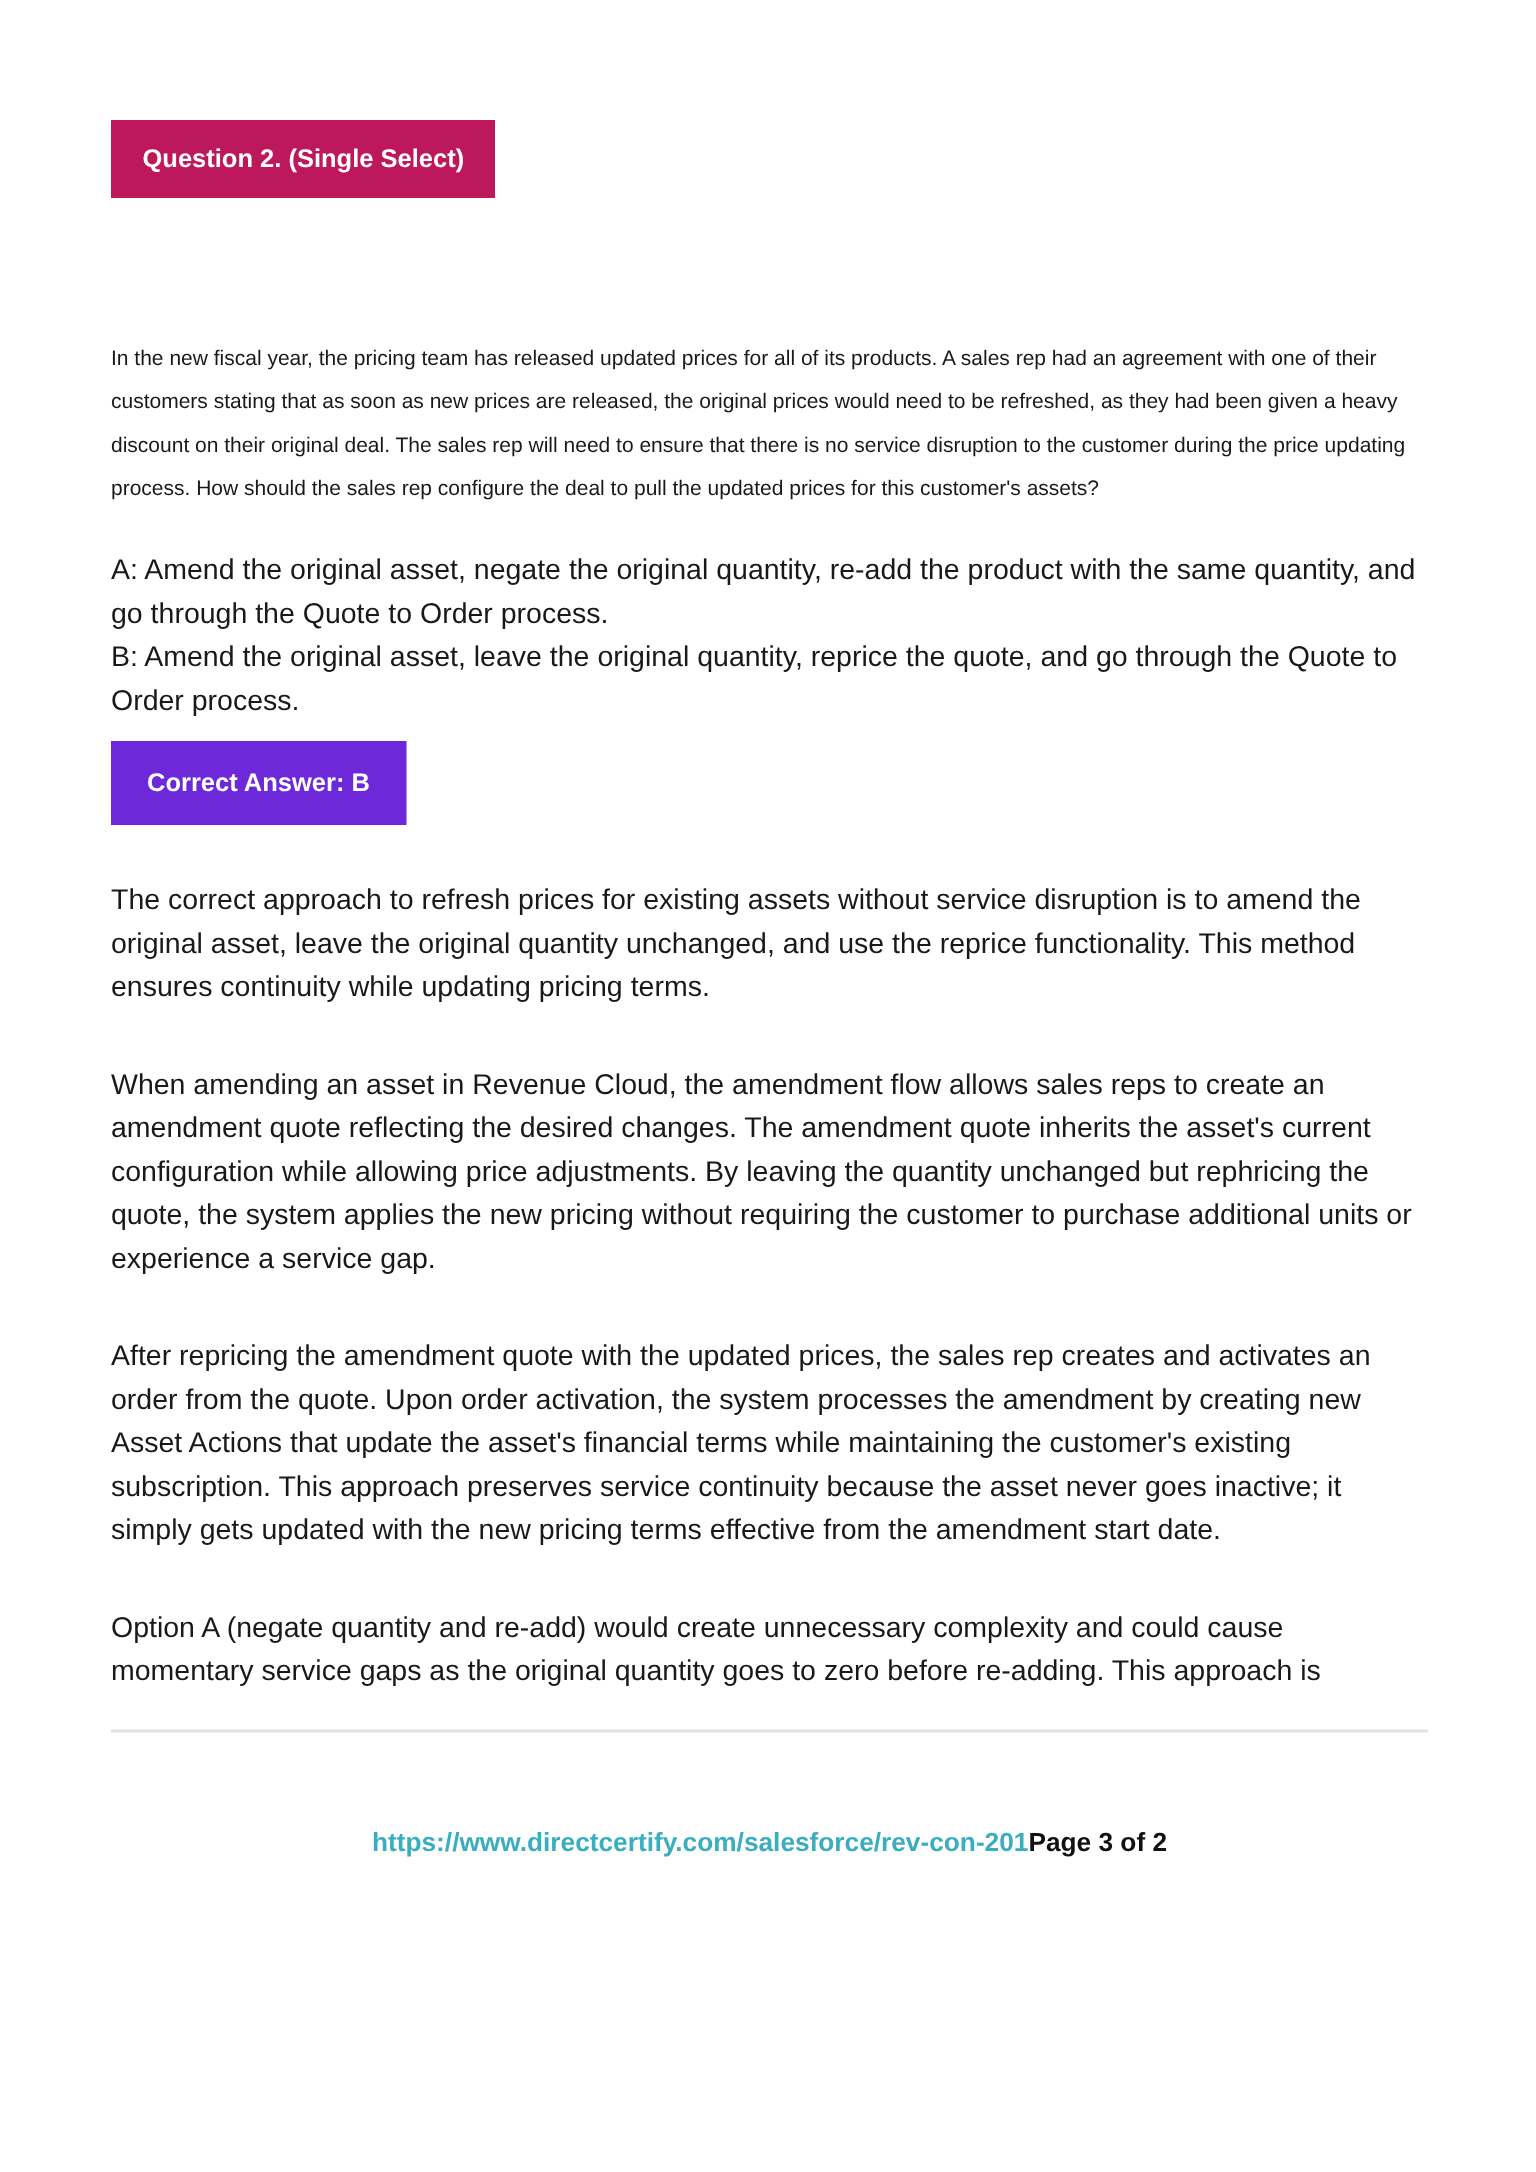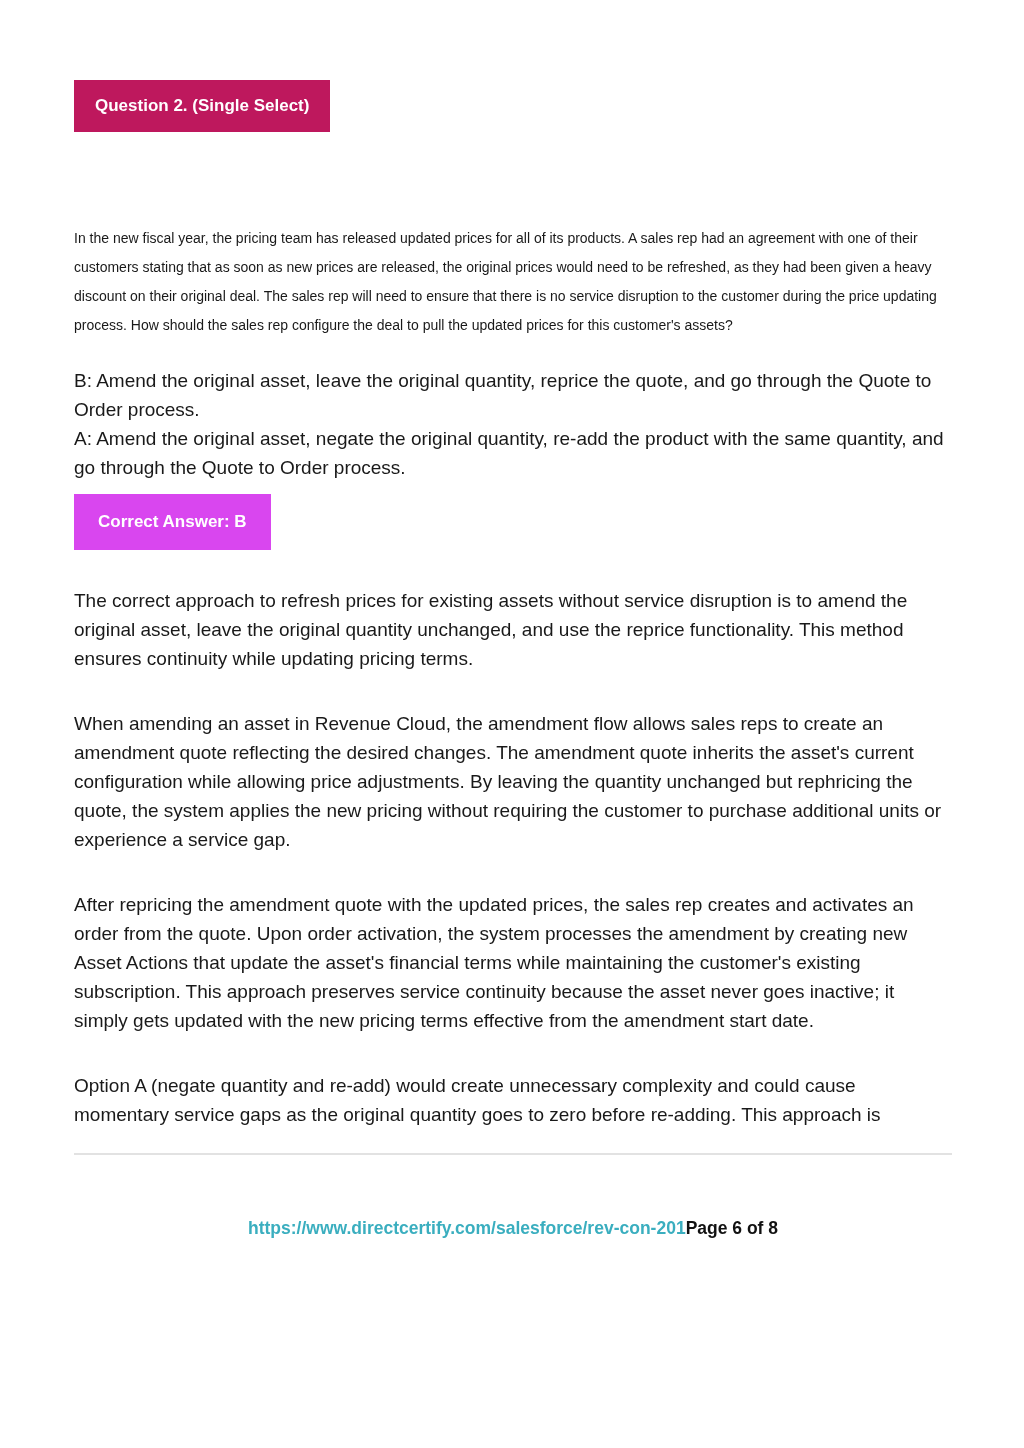--- a/index.html
+++ b/index.html
@@ -34,21 +34,21 @@
     line-height: 29px;
   }
   .options {
     margin-top: 26px;
     font-size: 19px;
     line-height: 29px;
   }
   .answer-badge {
     display: inline-block;
     margin-top: 12px;
-    background: #d946ef;
+    background: #6d28d9;
     color: #ffffff;
     font-size: 17px;
     font-weight: bold;
     line-height: 20px;
     padding: 18px 24px;
   }
   .explanation-heading {
     margin-top: 40px;
     font-size: 19px;
     font-weight: bold;
@@ -84,35 +84,35 @@
 </head>
 <body>
 
 <div class="content">
 
   <div class="q-badge">Question 2. (Single Select)</div>
 
   <div class="question">In the new fiscal year, the pricing team has released updated prices for all of its products. A sales rep had an agreement with one of their customers stating that as soon as new prices are released, the original prices would need to be refreshed, as they had been given a heavy discount on their original deal. The sales rep will need to ensure that there is no service disruption to the customer during the price updating process. How should the sales rep configure the deal to pull the updated prices for this customer's assets?</div>
 
   <div class="options">
+    <div>A: Amend the original asset, negate the original quantity, re-add the product with the same quantity, and go through the Quote to Order process.</div>
     <div>B: Amend the original asset, leave the original quantity, reprice the quote, and go through the Quote to Order process.</div>
-    <div>A: Amend the original asset, negate the original quantity, re-add the product with the same quantity, and go through the Quote to Order process.</div>
   </div>
 
   <div class="answer-badge">Correct Answer: B</div>
 
 
   <div class="para">The correct approach to refresh prices for existing assets without service disruption is to amend the original asset, leave the original quantity unchanged, and use the reprice functionality. This method ensures continuity while updating pricing terms.</div>
 
   <div class="para">When amending an asset in Revenue Cloud, the amendment flow allows sales reps to create an amendment quote reflecting the desired changes. The amendment quote inherits the asset's current configuration while allowing price adjustments. By leaving the quantity unchanged but rephricing the quote, the system applies the new pricing without requiring the customer to purchase additional units or experience a service gap.</div>
 
   <div class="para">After repricing the amendment quote with the updated prices, the sales rep creates and activates an order from the quote. Upon order activation, the system processes the amendment by creating new Asset Actions that update the asset's financial terms while maintaining the customer's existing subscription. This approach preserves service continuity because the asset never goes inactive; it simply gets updated with the new pricing terms effective from the amendment start date.</div>
 
   <div class="para">Option A (negate quantity and re-add) would create unnecessary complexity and could cause momentary service gaps as the original quantity goes to zero before re-adding. This approach is</div>
 
   <div class="divider"></div>
 
   <div class="footer">
     <a class="footer-link" href="#">https://www.directcertify.com/salesforce/rev-con-201</a>
-    <span class="page-number">Page 6 of 8</span>
+    <span class="page-number">Page 3 of 2</span>
   </div>
 
 </div>
 
 </body></html>

